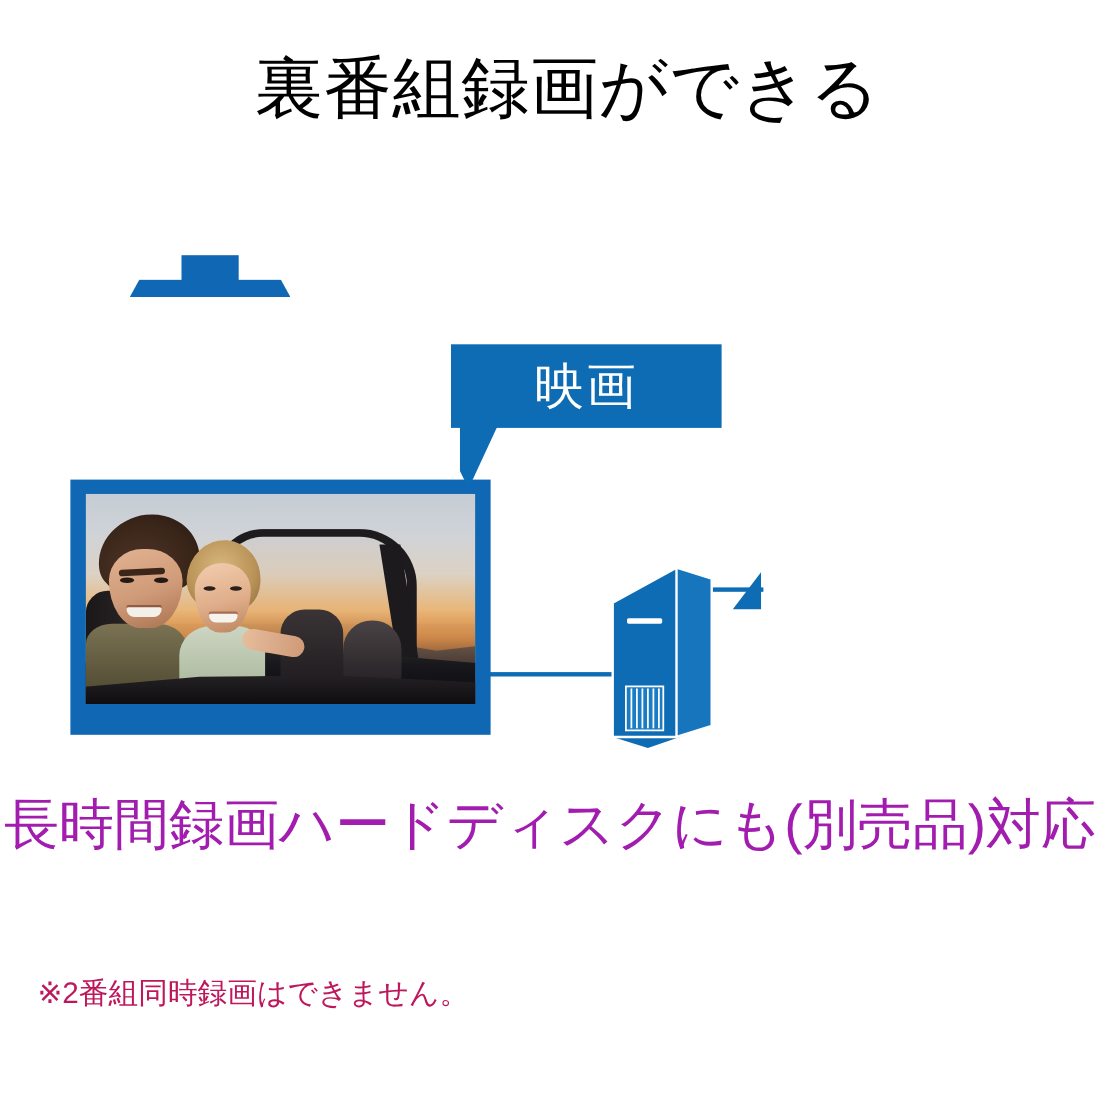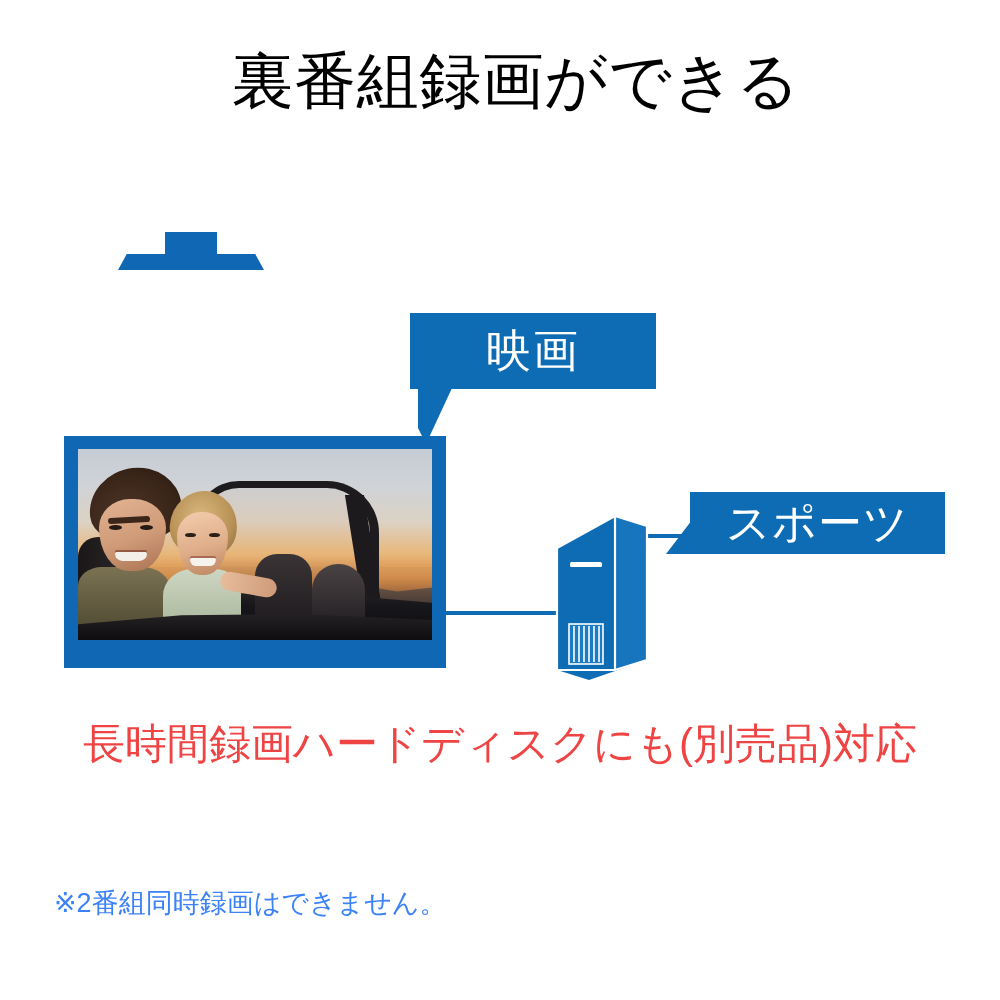--- a/index.html
+++ b/index.html
@@ -397,36 +397,35 @@
     z-index: 3;
   }
 
   
   .caption {
     position: absolute;
     left: 0;
     top: 716px;
     width: 1000px;
     text-align: center;
-    font-size: 42px;
-    color: #ef4444;
+    font-size: 50px;
+    color: #a21caf;
     white-space: nowrap;
     letter-spacing: 0px;
   }
 
   
   .footnote {
     position: absolute;
     left: 34px;
     top: 884px;
     width: 900px;
-    color: #3b82f6;
+    color: #be185d;
     font-size: 27px;
     line-height: 1.42;
-    margin-left: 20px;
   }
   .footnote-line { display: block; white-space: nowrap; }
   .footnote-line.indent { padding-left: 26px; }
 </style>
 </head>
 <body>
 
 <div id="page">
 
   <div class="headline">
@@ -438,23 +437,20 @@
   <div class="wire-tv-hdd"></div>
   <div class="wire-hdd-sports"></div>
 
   <div class="callout-movie">
     <span class="callout-label">映画</span>
   </div>
   <svg class="callout-movie-tail" viewBox="0 0 34 56">
     <polygon points="0,0 34,0 8,56 0,40" fill="#0d6cb4"></polygon>
   </svg>
 
-  <div class="callout-sports">
-    <span class="callout-label">スポーツ</span>
-  </div>
   <svg class="callout-sports-tail" viewBox="0 0 26 34">
     <polygon points="26,0 26,34 0,34" fill="#0d6cb4"></polygon>
   </svg>
 
   <div class="tv">
     <div class="tv-bezel"></div>
     <div class="tv-screen">
       <div class="photo">
         <div class="sky"></div>
         <div class="horizon-haze"></div>

